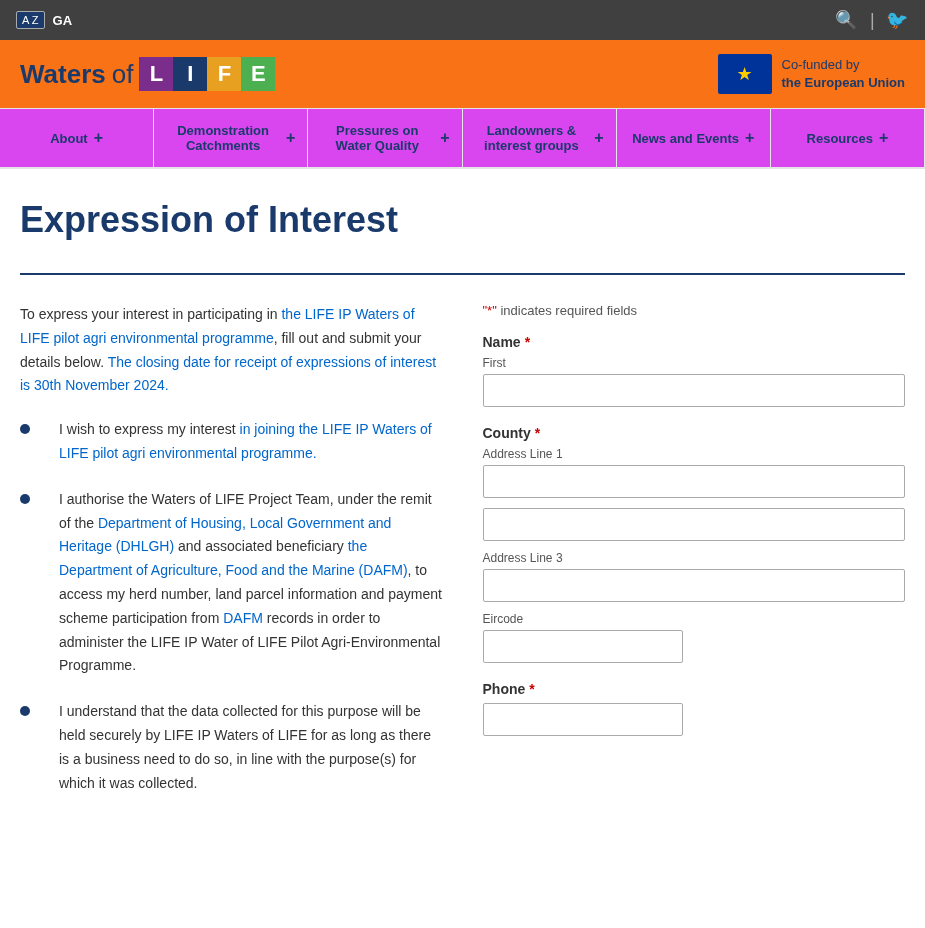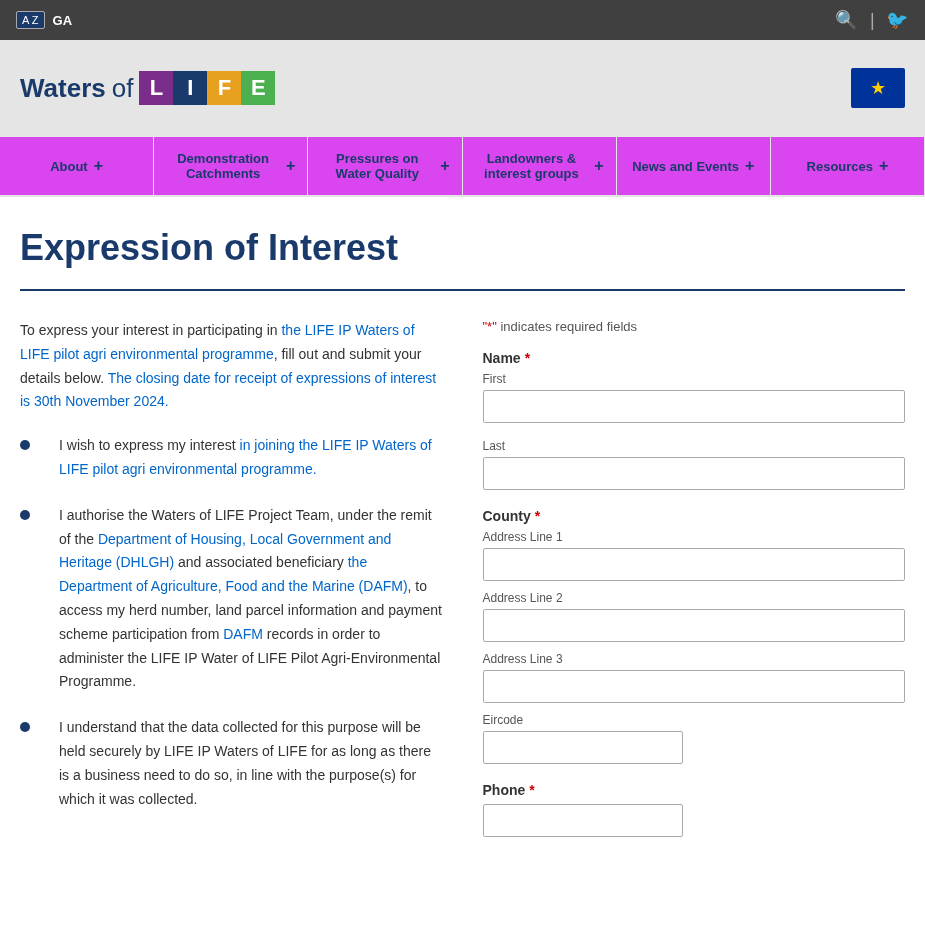--- a/index.html
+++ b/index.html
@@ -26,22 +26,22 @@
     .top-bar-ga { color: #fff; font-size: 13px; font-weight: bold; }
     .top-bar-right { display: flex; align-items: center; gap: 12px; }
     .top-bar-icon { color: #fff; font-size: 18px; cursor: pointer; }
     .top-bar-divider { color: #aaa; font-size: 18px; }
 
     
     .header {
       display: flex;
       align-items: center;
       justify-content: space-between;
-      padding: 28px 20px;
-      background: #e5e5e5;
+      padding: 14px 20px;
+      background: #f97316;
       border-bottom: 1px solid #e5e5e5;
     }
     .logo { display: flex; align-items: center; gap: 6px; }
     .logo-text-waters { font-size: 26px; font-weight: bold; color: #1a3a6b; }
     .logo-text-of { font-size: 26px; color: #1a3a6b; }
     .logo-life { display: flex; align-items: center; }
     .logo-letter {
       width: 34px;
       height: 34px;
       display: flex;
@@ -106,21 +106,21 @@
     
     .main-content {
       max-width: 925px;
       margin: 0 auto;
       padding: 30px 20px 40px 20px;
     }
     .page-title {
       font-size: 36px;
       font-weight: bold;
       color: #1a3a6b;
-      margin-bottom: 20px;
+      margin-bottom: 32px;
     }
     .title-underline {
       border: none;
       border-top: 2px solid #1a3a6b;
       margin-bottom: 28px;
     }
 
     
     .form-layout {
       display: flex;
@@ -219,20 +219,24 @@
     <div class="logo-life">
       <div class="logo-letter L">L</div>
       <div class="logo-letter I">I</div>
       <div class="logo-letter F">F</div>
       <div class="logo-letter E">E</div>
     </div>
   </div>
   <div class="eu-badge">
     <div class="eu-flag">
       <span class="eu-flag-inner">★</span>
+    </div>
+    <div class="eu-text">
+      <div>Co-funded by</div>
+      <div><strong>the European Union</strong></div>
     </div>
   </div>
 </div>
 
 <nav class="nav">
   <div class="nav-item">
     <span>About</span>
     <span class="nav-plus">+</span>
   </div>
   <div class="nav-item">
@@ -292,38 +296,33 @@
       <div class="form-group">
         <div class="form-label">
           <span>Name</span>
           <span class="req"> *</span>
         </div>
         <div class="form-row">
           <div class="form-field">
             <span class="sub-label">First</span>
             <input type="text" aria-label="First Name" style="">
           </div>
-          <div class="form-field">
-            <span class="sub-label">Last</span>
-            <input type="text" aria-label="Last Name" style="">
-          </div>
         </div>
       </div>
 
       <div class="form-group">
         <div class="form-label">
           <span>County</span>
           <span class="req"> *</span>
         </div>
         <div class="form-field" style="margin-bottom:10px;">
           <span class="sub-label">Address Line 1</span>
           <input type="text" class="full-width" aria-label="Address Line 1" style="">
         </div>
         <div class="form-field" style="margin-bottom:10px;">
-          <span class="sub-label">Address Line 2</span>
           <input type="text" class="full-width" aria-label="Address Line 2" style="">
         </div>
         <div class="form-row" style="margin-bottom:10px;">
           <div class="form-field">
             <span class="sub-label">Address Line 3</span>
             <input type="text" aria-label="Address Line 3" style="">
           </div>
         </div>
         <div class="form-field" style="max-width:200px;">
           <span class="sub-label">Eircode</span>

